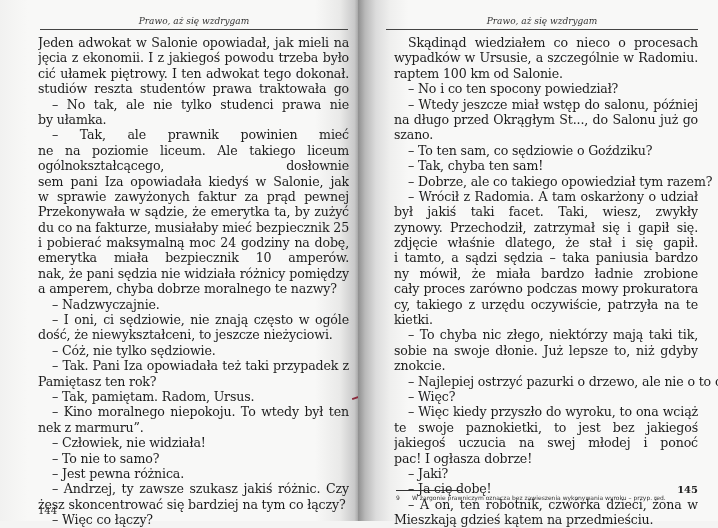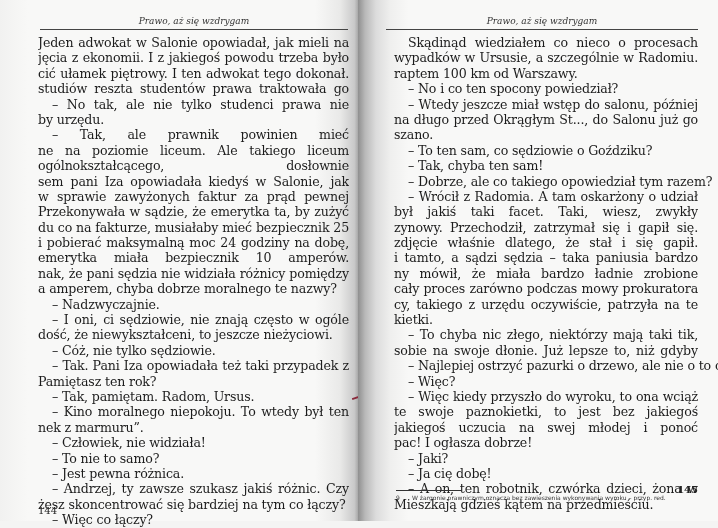--- a/index.html
+++ b/index.html
@@ -74,21 +74,21 @@
 
   <div class="page page-left">
     <div class="running-head">Prawo, aż się wzdrygam</div>
     <div class="head-rule"></div>
     <div class="text" id="left-text">
         <span class="line justify">Jeden adwokat w Salonie opowiadał, jak mieli na prawie za-</span>
         <span class="line justify">jęcia z ekonomii. I z jakiegoś powodu trzeba było przekształ-</span>
         <span class="line justify">cić ułamek piętrowy. I ten adwokat tego dokonał. Do końca</span>
         <span class="line justify">studiów reszta studentów prawa traktowała go jak geniusza!</span>
         <span class="line justify indent">– No tak, ale nie tylko studenci prawa nie przekształcili-</span>
-        <span class="line">by urzędu.</span>
+        <span class="line">by ułamka.</span>
         <span class="line justify indent">– Tak, ale prawnik powinien mieć wykształcenie ogól-</span>
         <span class="line justify">ne na poziomie liceum. Ale takiego liceum przedwojennego,</span>
         <span class="line justify">ogólnokształcącego, dosłownie ogólnokształcącego. Tymcza-</span>
         <span class="line justify">sem pani Iza opowiadała kiedyś w Salonie, jak zeznawała</span>
         <span class="line justify">w sprawie zawyżonych faktur za prąd pewnej emerytki.</span>
         <span class="line justify">Przekonywała w sądzie, że emerytka ta, by zużyć tyle prą-</span>
         <span class="line justify">du co na fakturze, musiałaby mieć bezpiecznik 25 amperów</span>
         <span class="line justify">i pobierać maksymalną moc 24 godziny na dobę, podczas gdy</span>
         <span class="line justify">emerytka miała bezpiecznik 10 amperów. Okazało się jed-</span>
         <span class="line justify">nak, że pani sędzia nie widziała różnicy pomiędzy woltem</span>
@@ -113,39 +113,40 @@
     <div class="page-number">144</div>
     <div class="ink-mark"></div>
   </div>
 
   <div class="page page-right">
     <div class="running-head">Prawo, aż się wzdrygam</div>
     <div class="head-rule"></div>
     <div class="text" id="right-text">
         <span class="line justify indent">Skądinąd wiedziałem co nieco o procesach dotyczących</span>
         <span class="line justify">wypadków w Ursusie, a szczególnie w Radomiu. Radom, ot,</span>
-        <span class="line">raptem 100 km od Warszawy.</span>
+        <span class="line">raptem 100 km od Salonie.</span>
         <span class="line indent">– No i co ten spocony powiedział?</span>
         <span class="line justify indent">– Wtedy jeszcze miał wstęp do salonu, później już, jeszcze</span>
         <span class="line justify">na długo przed Okrągłym St..., do Salonu już go nie zapra-</span>
         <span class="line">szano.</span>
         <span class="line indent">– To ten sam, co sędziowie o Goździku?</span>
         <span class="line indent">– Tak, chyba ten sam!</span>
         <span class="line indent">– Dobrze, ale co takiego opowiedział tym razem?</span>
         <span class="line justify indent">– Wrócił z Radomia. A tam oskarżony o udział w zajściach</span>
         <span class="line justify">był jakiś taki facet. Taki, wiesz, zwykły pracownik maga-</span>
         <span class="line justify">zynowy. Przechodził, zatrzymał się i gapił się. Zrobiono mu</span>
         <span class="line justify">zdjęcie właśnie dlatego, że stał i się gapił. Oskarżono go o to</span>
         <span class="line justify">i tamto, a sądzi sędzia – taka paniusia bardzo młoda. Spoco-</span>
         <span class="line justify">ny mówił, że miała bardzo ładnie zrobione paznokcie i przez</span>
         <span class="line justify">cały proces zarówno podczas mowy prokuratora jak i obroń-</span>
         <span class="line justify">cy, takiego z urzędu oczywiście, patrzyła na te swoje pazno-</span>
         <span class="line">kietki.</span>
         <span class="line justify indent">– To chyba nic złego, niektórzy mają taki tik, że patrzą</span>
         <span class="line justify">sobie na swoje dłonie. Już lepsze to, niż gdyby obgryzała pa-</span>
+        <span class="line">znokcie.</span>
         <span class="line indent">– Najlepiej ostrzyć pazurki o drzewo, ale nie o to chodzi.</span>
         <span class="line indent">– Więc?</span>
         <span class="line justify indent">– Więc kiedy przyszło do wyroku, to ona wciąż patrząc na</span>
         <span class="line justify">te swoje paznokietki, to jest bez jakiegoś zmrużenia oka, bez</span>
         <span class="line justify">jakiegoś uczucia na swej młodej i ponoć niebrzydkiej twarzy,</span>
         <span class="line">pac! I ogłasza dobrze!</span>
         <span class="line indent">– Jaki?</span>
         <span class="line indent">– Ja cię dobę!</span>
         <span class="line justify indent">– A on, ten robotnik, czwórka dzieci, żona w piątej ciąży.</span>
         <span class="line">Mieszkają gdzieś kątem na przedmieściu.</span>

